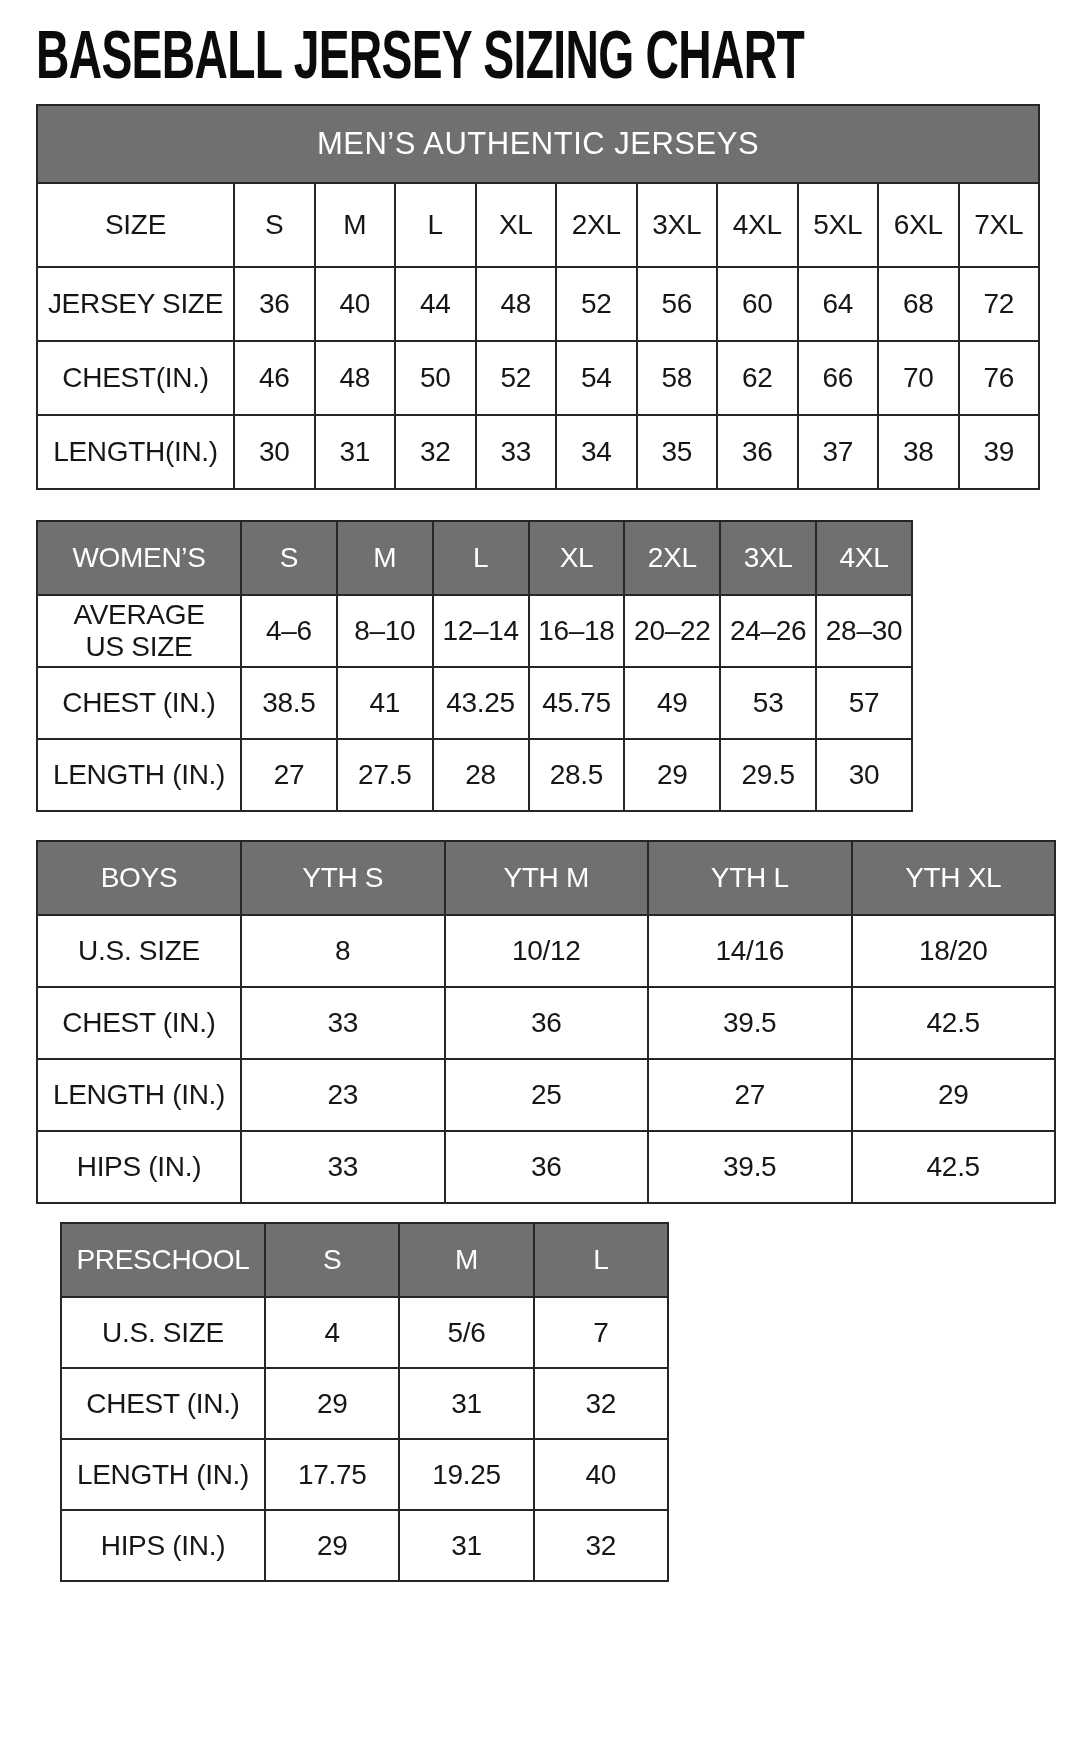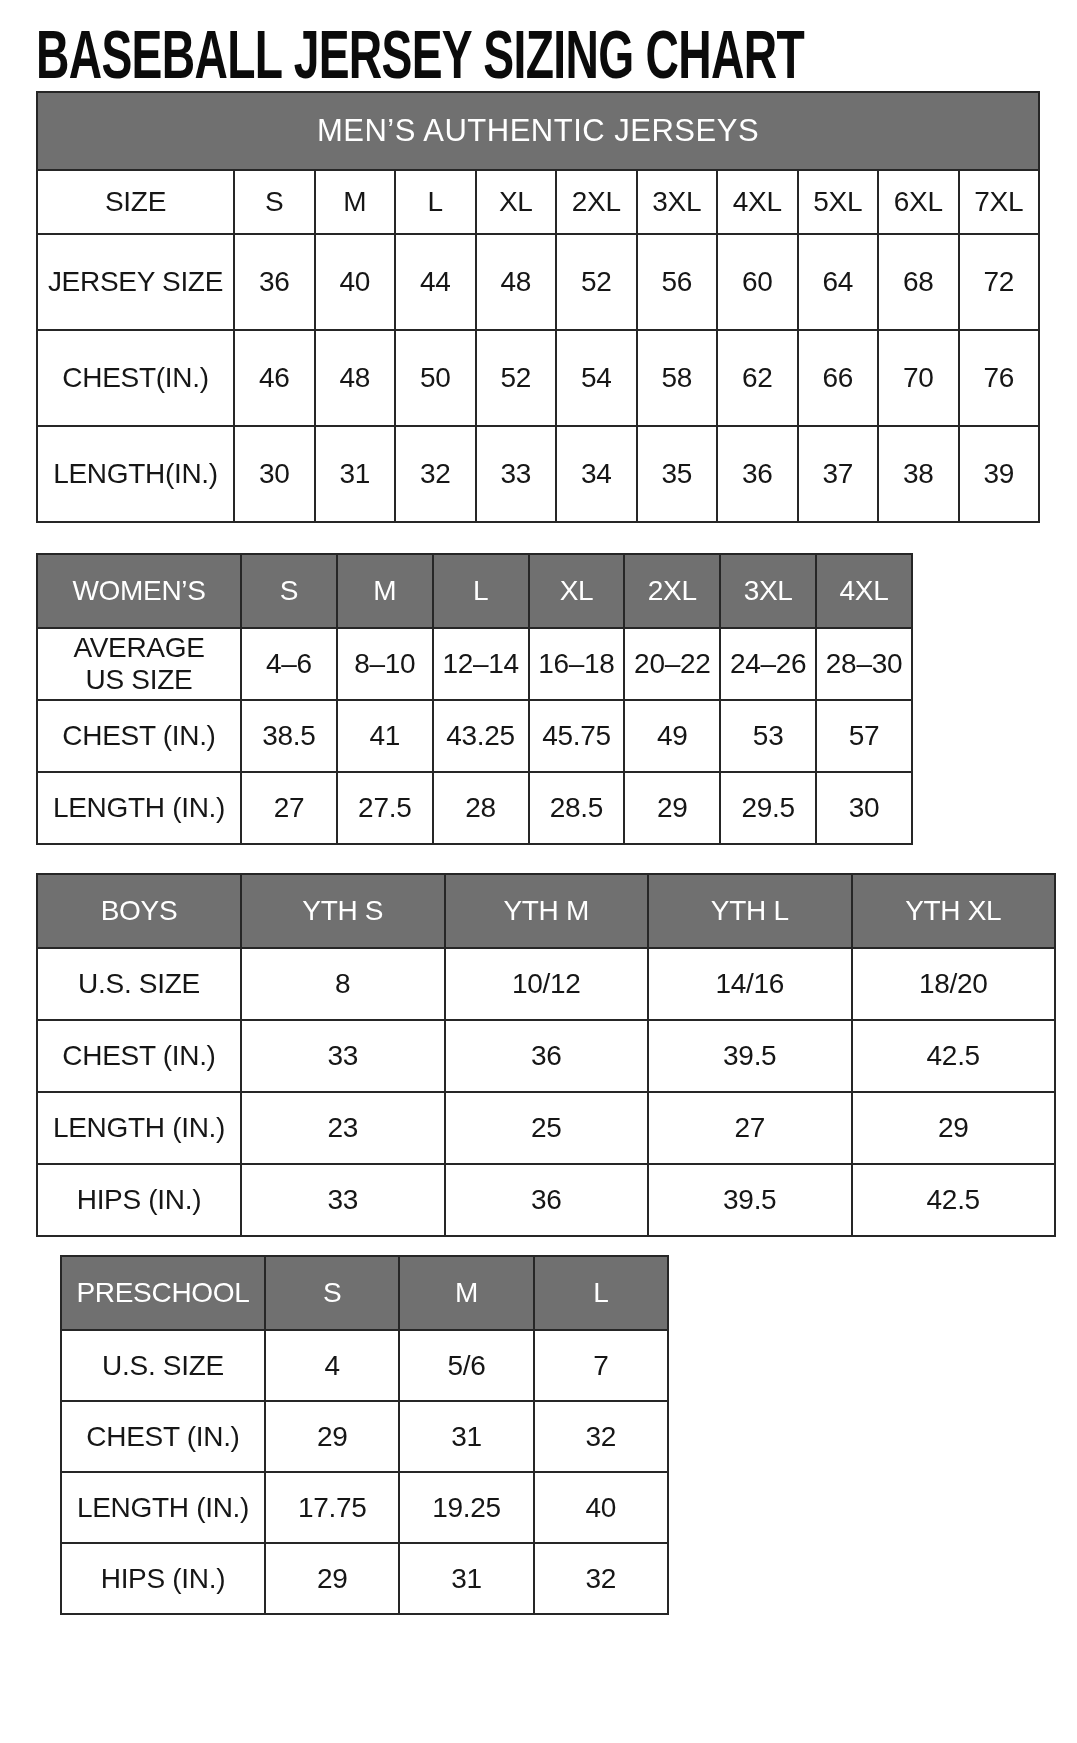--- a/index.html
+++ b/index.html
@@ -20,47 +20,47 @@
     margin:0;line-height:1.0;font-size:68px;font-weight:800;letter-spacing:-1px;
     color:#0b0b0b;white-space:nowrap;display:inline-block;
     transform:scaleX(0.68);transform-origin:left center;
   }
   p.note{
     margin:12px 0 0 0;max-width:940px;
     color:var(--red);font-size:26px;font-weight:700;line-height:1.45;letter-spacing:-0.3px;
   }
 
   .twrap{margin:0;}
-  .twrap.mens{margin-top:3px;border-radius:24px;}
+  .twrap.mens{margin-top:16px;border-radius:24px;}
   .twrap.womens{margin-top:30px;}
   .twrap.boys{margin-top:28px;}
   .twrap.preschool{margin-top:18px;}
 
   table.tbl{
     border-collapse:collapse;table-layout:fixed;
     font-size:28px;letter-spacing:-0.3px;color:var(--ink);
   }
   .tbl th,.tbl td{
     border:2px solid var(--border);
     text-align:center;vertical-align:middle;
     font-weight:400;padding:0 4px;
   }
   .tbl th.banner{
     background:var(--gray);color:#fff;height:78px;
     font-size:31px;letter-spacing:0.5px;font-weight:400;
   }
   
-  .mens tr.hdr th{background:#fff;color:var(--ink);height:64px;}
+  .mens tr.hdr th{background:#fff;color:var(--ink);height:84px;}
   .womens tr.hdr th,.boys tr.hdr th,.preschool tr.hdr th{
     background:var(--gray);color:#ffffff;height:74px;
   }
   
   .tbl tbody th,.tbl tbody td{background:#fff;}
   .tbl tbody th{white-space:pre-line;font-weight:400;}
-  .mens tbody th,.mens tbody td{height:96px;}
+  .mens tbody th,.mens tbody td{height:74px;}
   .womens tbody th,.womens tbody td{height:72px;}
   .boys tbody th,.boys tbody td{height:72px;}
   .preschool tbody th,.preschool tbody td{height:71px;}
 
   
   .mens{width:1004px;}      .mens col.c-label{width:197px;}
   .womens{width:877px;}     .womens col.c-label{width:204px;}
   .boys{width:1020px;}       .boys col.c-label{width:204px;}
   .preschool{width:609px;margin-left:12px;}  .preschool col.c-label{width:204px;}
 </style>

